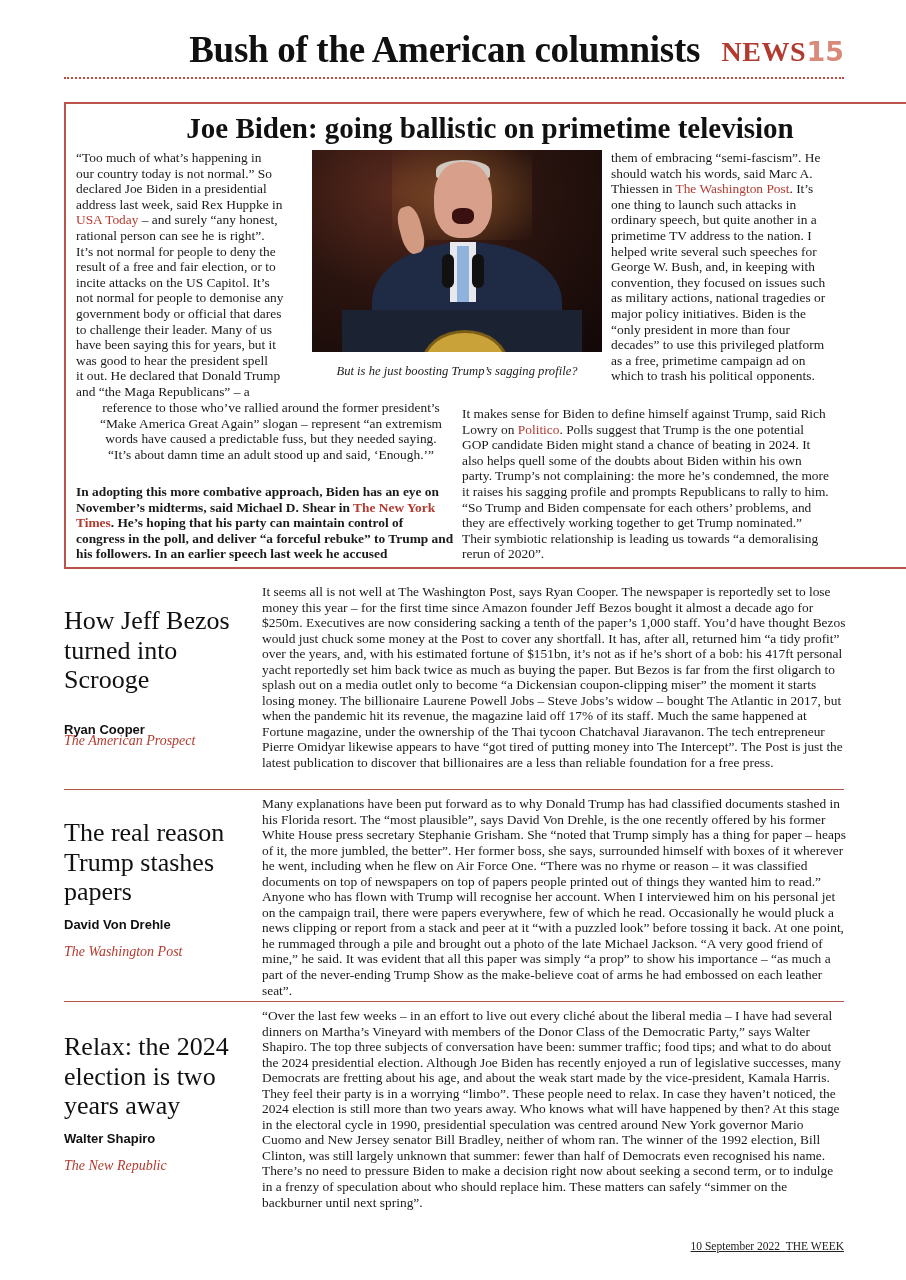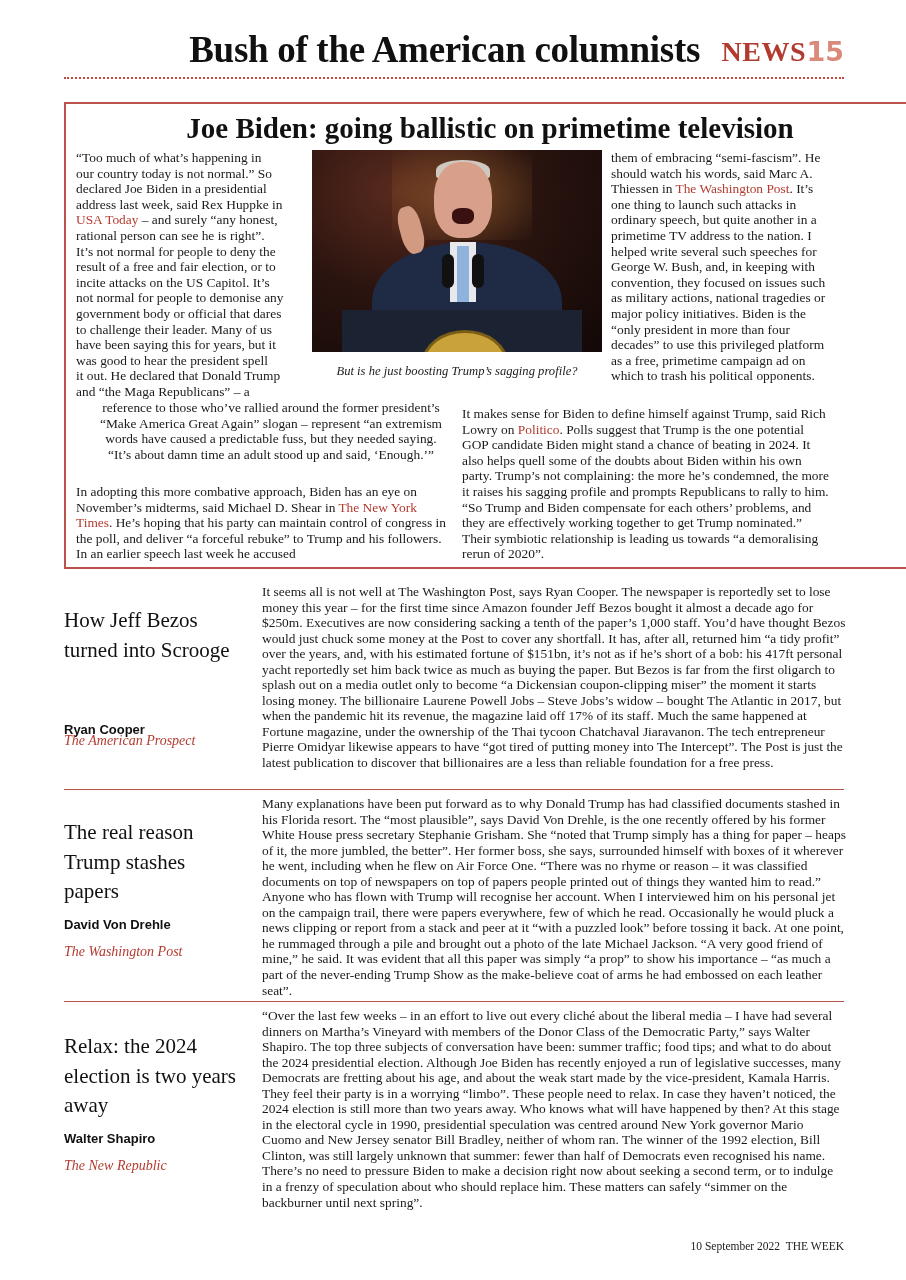--- a/index.html
+++ b/index.html
@@ -23,26 +23,26 @@
   .photo .shirt { position: absolute; left: 138px; top: 92px; width: 26px; height: 60px; background: #e8e8ec; }
   .photo .tie { position: absolute; left: 145px; top: 96px; width: 12px; height: 56px; background: #8fb3dc; }
   .photo .hand { position: absolute; left: 88px; top: 56px; width: 22px; height: 48px; border-radius: 40%; background: #d29a80; transform: rotate(-15deg); }
   .photo .mic1, .photo .mic2 { position: absolute; top: 104px; width: 12px; height: 34px; border-radius: 6px; background: #111; }
   .photo .mic1 { left: 130px; } .photo .mic2 { left: 160px; }
   .photo .podium { position: absolute; left: 30px; top: 160px; width: 240px; height: 42px; background: #1b2231; }
   .photo .seal { position: absolute; left: 110px; top: 180px; width: 80px; height: 60px; border-radius: 50%; background: #c9a23a; border: 3px solid #7a5d16; }
   .caption { position: absolute; left: 246px; top: 260px; width: 290px; text-align: center; font-style: italic; font-size: 12.6px; color: #1a1a1a; }
 
   .section { position: absolute; left: 64px; width: 780px; }
-  .section .hl { position: absolute; left: 0; width: 180px; font-size: 21px; line-height: 29.5px; color: #111; }
+  .section .hl { position: absolute; left: 0; width: 180px; font-size: 26px; line-height: 29.5px; color: #111; }
   .section .author { position: absolute; left: 0; font-family: "Liberation Sans", "DejaVu Sans", sans-serif; font-weight: bold; font-size: 13px; color: #111; }
   .section .pub { position: absolute; left: 0; font-style: italic; font-size: 14px; color: #b33a2f; }
   .section .body-text { position: absolute; left: 198px; width: 584px; font-size: 13.4px; line-height: 15.55px; color: #1a1a1a; text-align: left; }
   .divider { position: absolute; left: 64px; width: 780px; border-top: 1.5px solid #b8544a; }
-  .footer { position: absolute; right: 62px; top: 1240px; font-size: 11.5px; color: #222; }
+  .footer { position: absolute; right: 62px; top: 1240px; font-size: 11.5px; color: #222; text-decoration: underline; }
 </style>
 </head>
 <body>
 
 <div class="header">
   <div class="header-title">Bush of the American columnists</div>
   <div class="header-section">NEWS</div>
   <div class="header-page">15</div>
 </div>
 <div class="header-rule"></div>
@@ -85,21 +85,21 @@
   </div>
   <div class="caption">But is he just boosting Trump’s sagging profile?</div>
 
   <div class="col" style="left:10px; top:296px; width:390px;text-align:center;">
     <div>reference to those who’ve rallied around the former president’s</div>
     <div>“Make America Great Again” slogan – represent “an extremism</div>
     <div>words have caused a predictable fuss, but they needed saying.</div>
     <div>“It’s about damn time an adult stood up and said, ‘Enough.’”</div>
   </div>
 
-  <div class="col" style="left:10px; top:380px; width:378px;">
+  <div class="col" style="left:10px; top:380px; width:378px;font-weight:bold;">
     <span>In adopting this more combative approach, Biden has an eye on November’s midterms, said Michael D. Shear in </span><span class="src">The New York Times</span><span>. He’s hoping that his party can maintain control of congress in the poll, and deliver “a forceful rebuke” to Trump and his followers. In an earlier speech last week he accused</span>
   </div>
 
   <div class="col" style="left:545px; top:46px; width:220px;">
     <span>them of embracing “semi-fascism”. He should watch his words, said Marc A. Thiessen in </span><span class="src">The Washington Post</span><span>. It’s one thing to launch such attacks in ordinary speech, but quite another in a primetime TV address to the nation. I helped write several such speeches for George W. Bush, and, in keeping with convention, they focused on issues such as military actions, national tragedies or major policy initiatives. Biden is the “only president in more than four decades” to use this privileged platform as a free, primetime campaign ad on which to trash his political opponents.</span>
   </div>
 
   <div class="col" style="left:396px; top:302px; width:370px;">
     <span>It makes sense for Biden to define himself against Trump, said Rich Lowry on </span><span class="src">Politico</span><span>. Polls suggest that Trump is the one potential GOP candidate Biden might stand a chance of beating in 2024. It also helps quell some of the doubts about Biden within his own party. Trump’s not complaining: the more he’s condemned, the more it raises his sagging profile and prompts Republicans to rally to him. “So Trump and Biden compensate for each others’ problems, and they are effectively working together to get Trump nominated.” Their symbiotic relationship is leading us towards “a demoralising rerun of 2020”.</span>
   </div>

